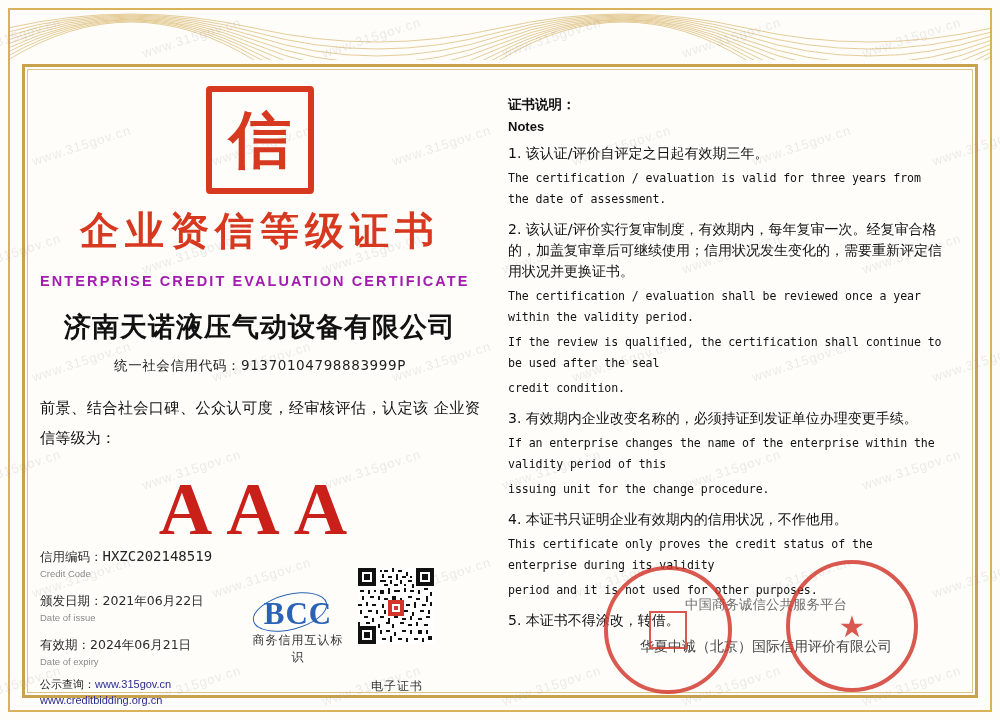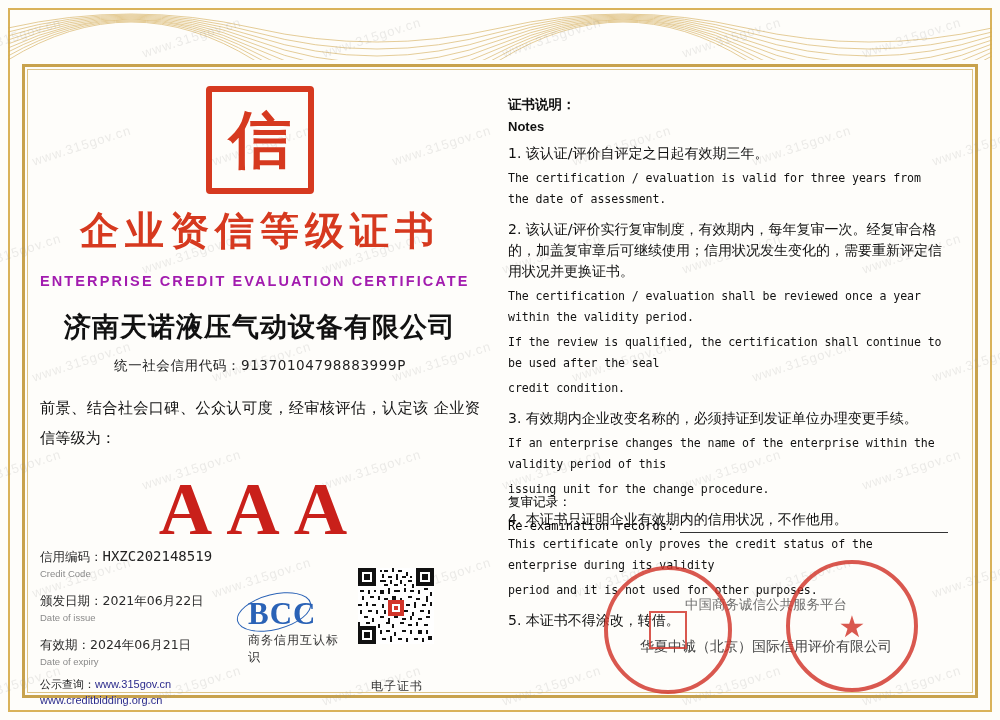--- a/index.html
+++ b/index.html
@@ -110,21 +110,21 @@
   }
   .meta .row{margin-bottom:14px;}
   .meta .l1{font-size:12.5px;color:#2b2b2b;font-family:"DejaVu Sans", sans-serif;}
   .meta .l2{font-size:9.5px;color:#8a8a8a;margin-top:2px;font-family:"Liberation Sans", sans-serif;}
   .meta .val{font-family:"DejaVu Sans Mono", monospace;font-size:14px;color:#222;}
   .urls{position:absolute;left:40px;top:676px;font-size:11px;color:#3a3a9a;line-height:16px;}
   .urls div{color:#2b2b8c;}
 
   
   .bcc{
-    position:absolute;left:248px;top:596px;width:100px;
+    position:absolute;left:248px;top:596px;width:100px;text-align:center;
   }
   .bcc .mark{
     font-size:31px;font-weight:bold;color:#2a62b6;
     font-family:"Liberation Serif", serif;letter-spacing:1px;
     position:relative;display:inline-block;
   }
   .bcc .ring{
     position:absolute;left:-12px;top:-2px;width:74px;height:34px;
     border:1.6px solid #2a62b6;border-radius:50%;
     transform:rotate(-14deg);
@@ -449,27 +449,20 @@
     <div class="n-en">issuing unit for the change procedure.</div>
 
     <div class="n-cn">4. 本证书只证明企业有效期内的信用状况，不作他用。</div>
     <div class="n-en">This certificate only proves the credit status of the enterprise during its validity</div>
     <div class="n-en">period and it is not used for other purposes.</div>
 
     <div class="n-cn">5. 本证书不得涂改，转借。</div>
 
   </div>
 
-  <div class="reexam">
-    <div class="cn">复审记录：</div>
-    <div class="en">
-      <span>Re-examination records:</span>
-      <span class="line"></span>
-    </div>
-  </div>
 
   <div class="platform-cn">中国商务诚信公共服务平台</div>
   <div class="org-cn">华夏中诚（北京）国际信用评价有限公司</div>
 
   <div class="stamp stamp1">
     <div class="stamp-inner"></div>
   </div>
   <div class="stamp stamp2">
     <div class="star">★</div>
   </div>

